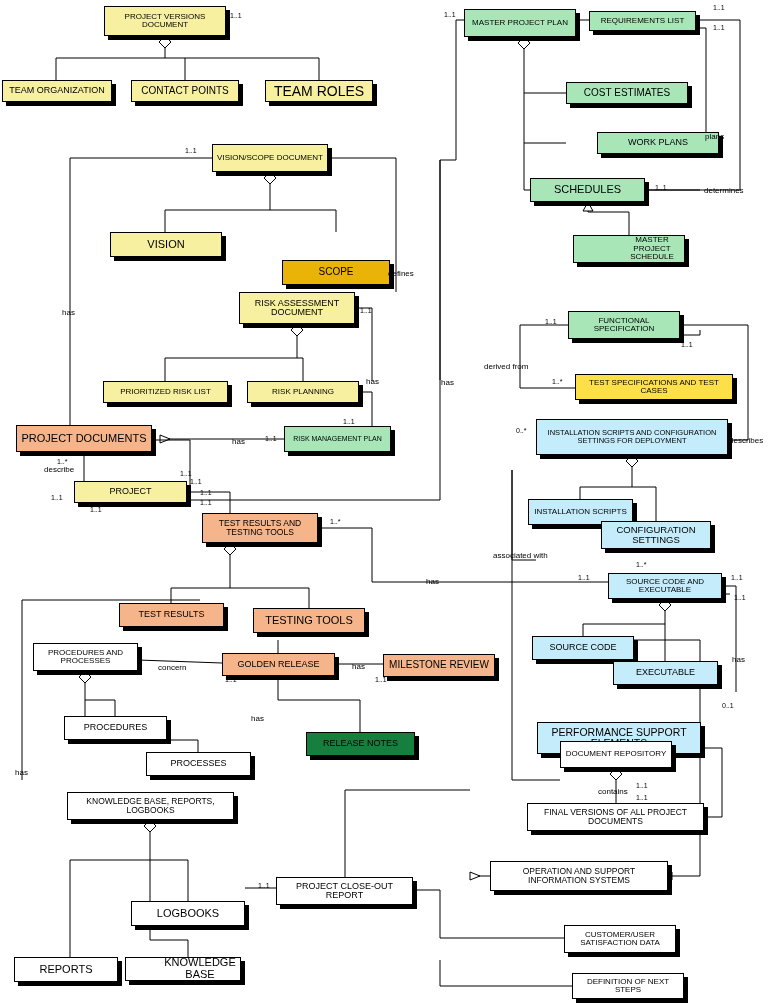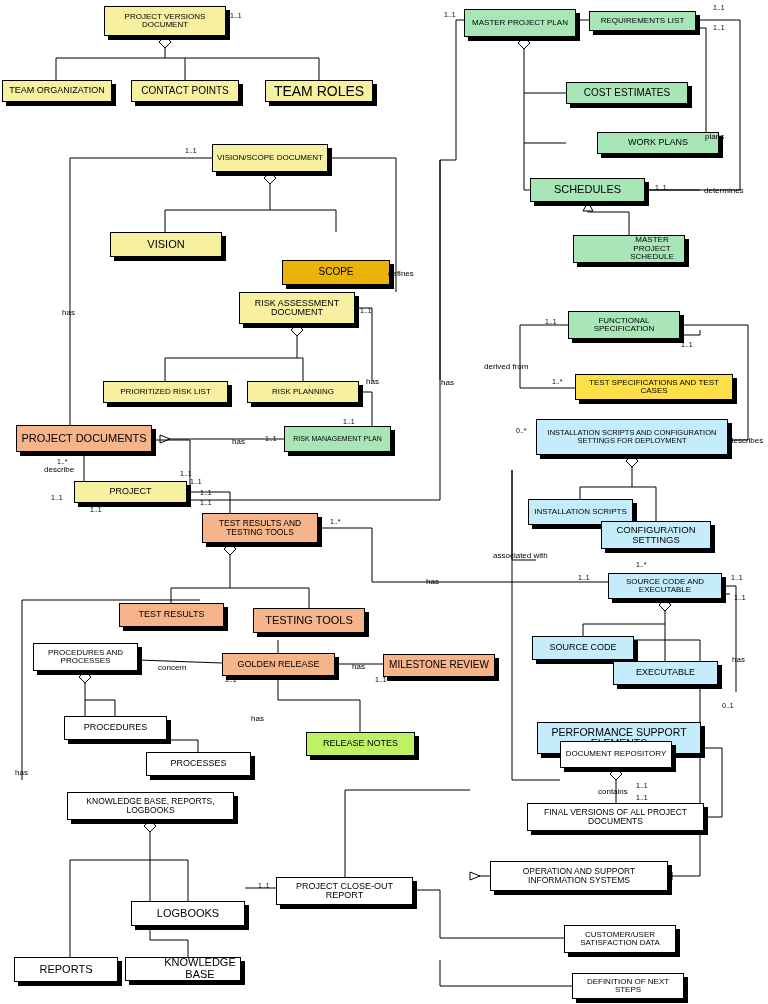--- a/index.html
+++ b/index.html
@@ -228,21 +228,21 @@
     </div>
     <div class="node" style="left: 383px; top: 654px; width: 112px; height: 23px; background: rgb(246, 180, 138); font-size: 10px;">
       <span>MILESTONE REVIEW</span>
     </div>
     <div class="node" style="left: 64px; top: 716px; width: 103px; height: 24px; background: rgb(255, 255, 255); font-size: 9px;">
       <span>PROCEDURES</span>
     </div>
     <div class="node" style="left: 146px; top: 752px; width: 105px; height: 24px; background: rgb(255, 255, 255); font-size: 9px;">
       <span>PROCESSES</span>
     </div>
-    <div class="node" style="left: 306px; top: 732px; width: 109px; height: 24px; background: #bef264; font-size: 9px;">
+    <div class="node" style="left: 306px; top: 732px; width: 109px; height: 24px; background: #15803d; font-size: 9px;">
       <span>RELEASE NOTES</span>
     </div>
     <div class="node" style="left: 560px; top: 741px; width: 112px; height: 27px; background: rgb(255, 255, 255); font-size: 8px;">
       <span>DOCUMENT REPOSITORY</span>
     </div>
     <div class="node" style="left: 527px; top: 803px; width: 177px; height: 28px; background: rgb(255, 255, 255); font-size: 8.5px;">
       <span>FINAL VERSIONS OF ALL PROJECT DOCUMENTS</span>
     </div>
     <div class="node" style="left: 67px; top: 792px; width: 167px; height: 28px; background: rgb(255, 255, 255); font-size: 8.5px;">
       <span>KNOWLEDGE BASE, REPORTS, LOGBOOKS</span>

